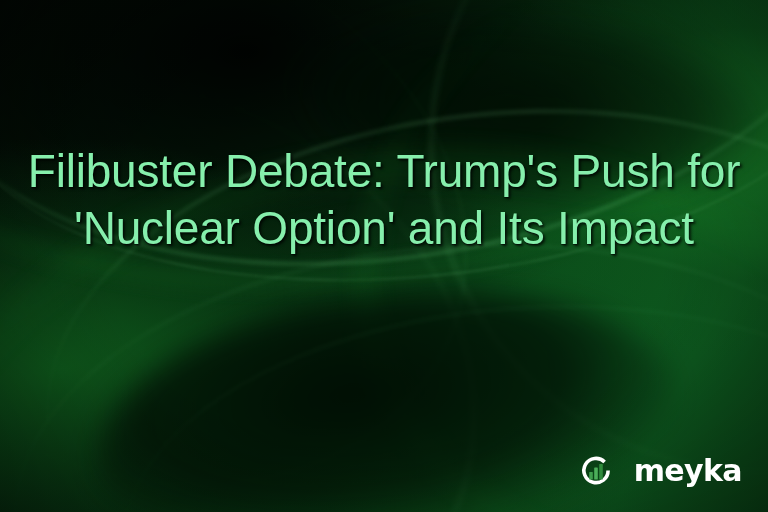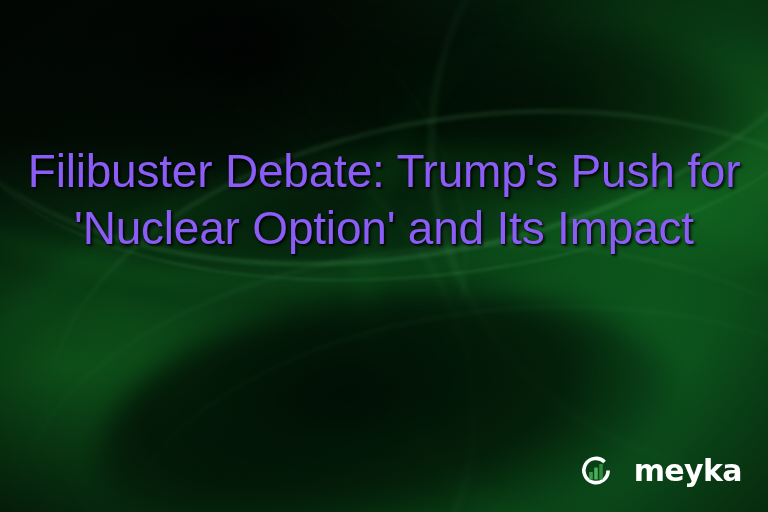--- a/index.html
+++ b/index.html
@@ -150,21 +150,21 @@
 
   
   #headline {
     position: absolute;
     left: 0;
     right: 0;
     top: 112px;
     text-align: center;
     padding: 0 24px;
     box-sizing: border-box;
-    color: #8b5cf6;
+    color: #86efac;
     font-size: 46px;
     line-height: 57px;
     font-weight: 400;
     letter-spacing: -0.2px;
     text-shadow: 2px 2px 3px rgba(0,0,0,0.78), 0 1px 1px rgba(0,0,0,0.5);
     white-space: pre-line;
   }
 
   
   #logo {

